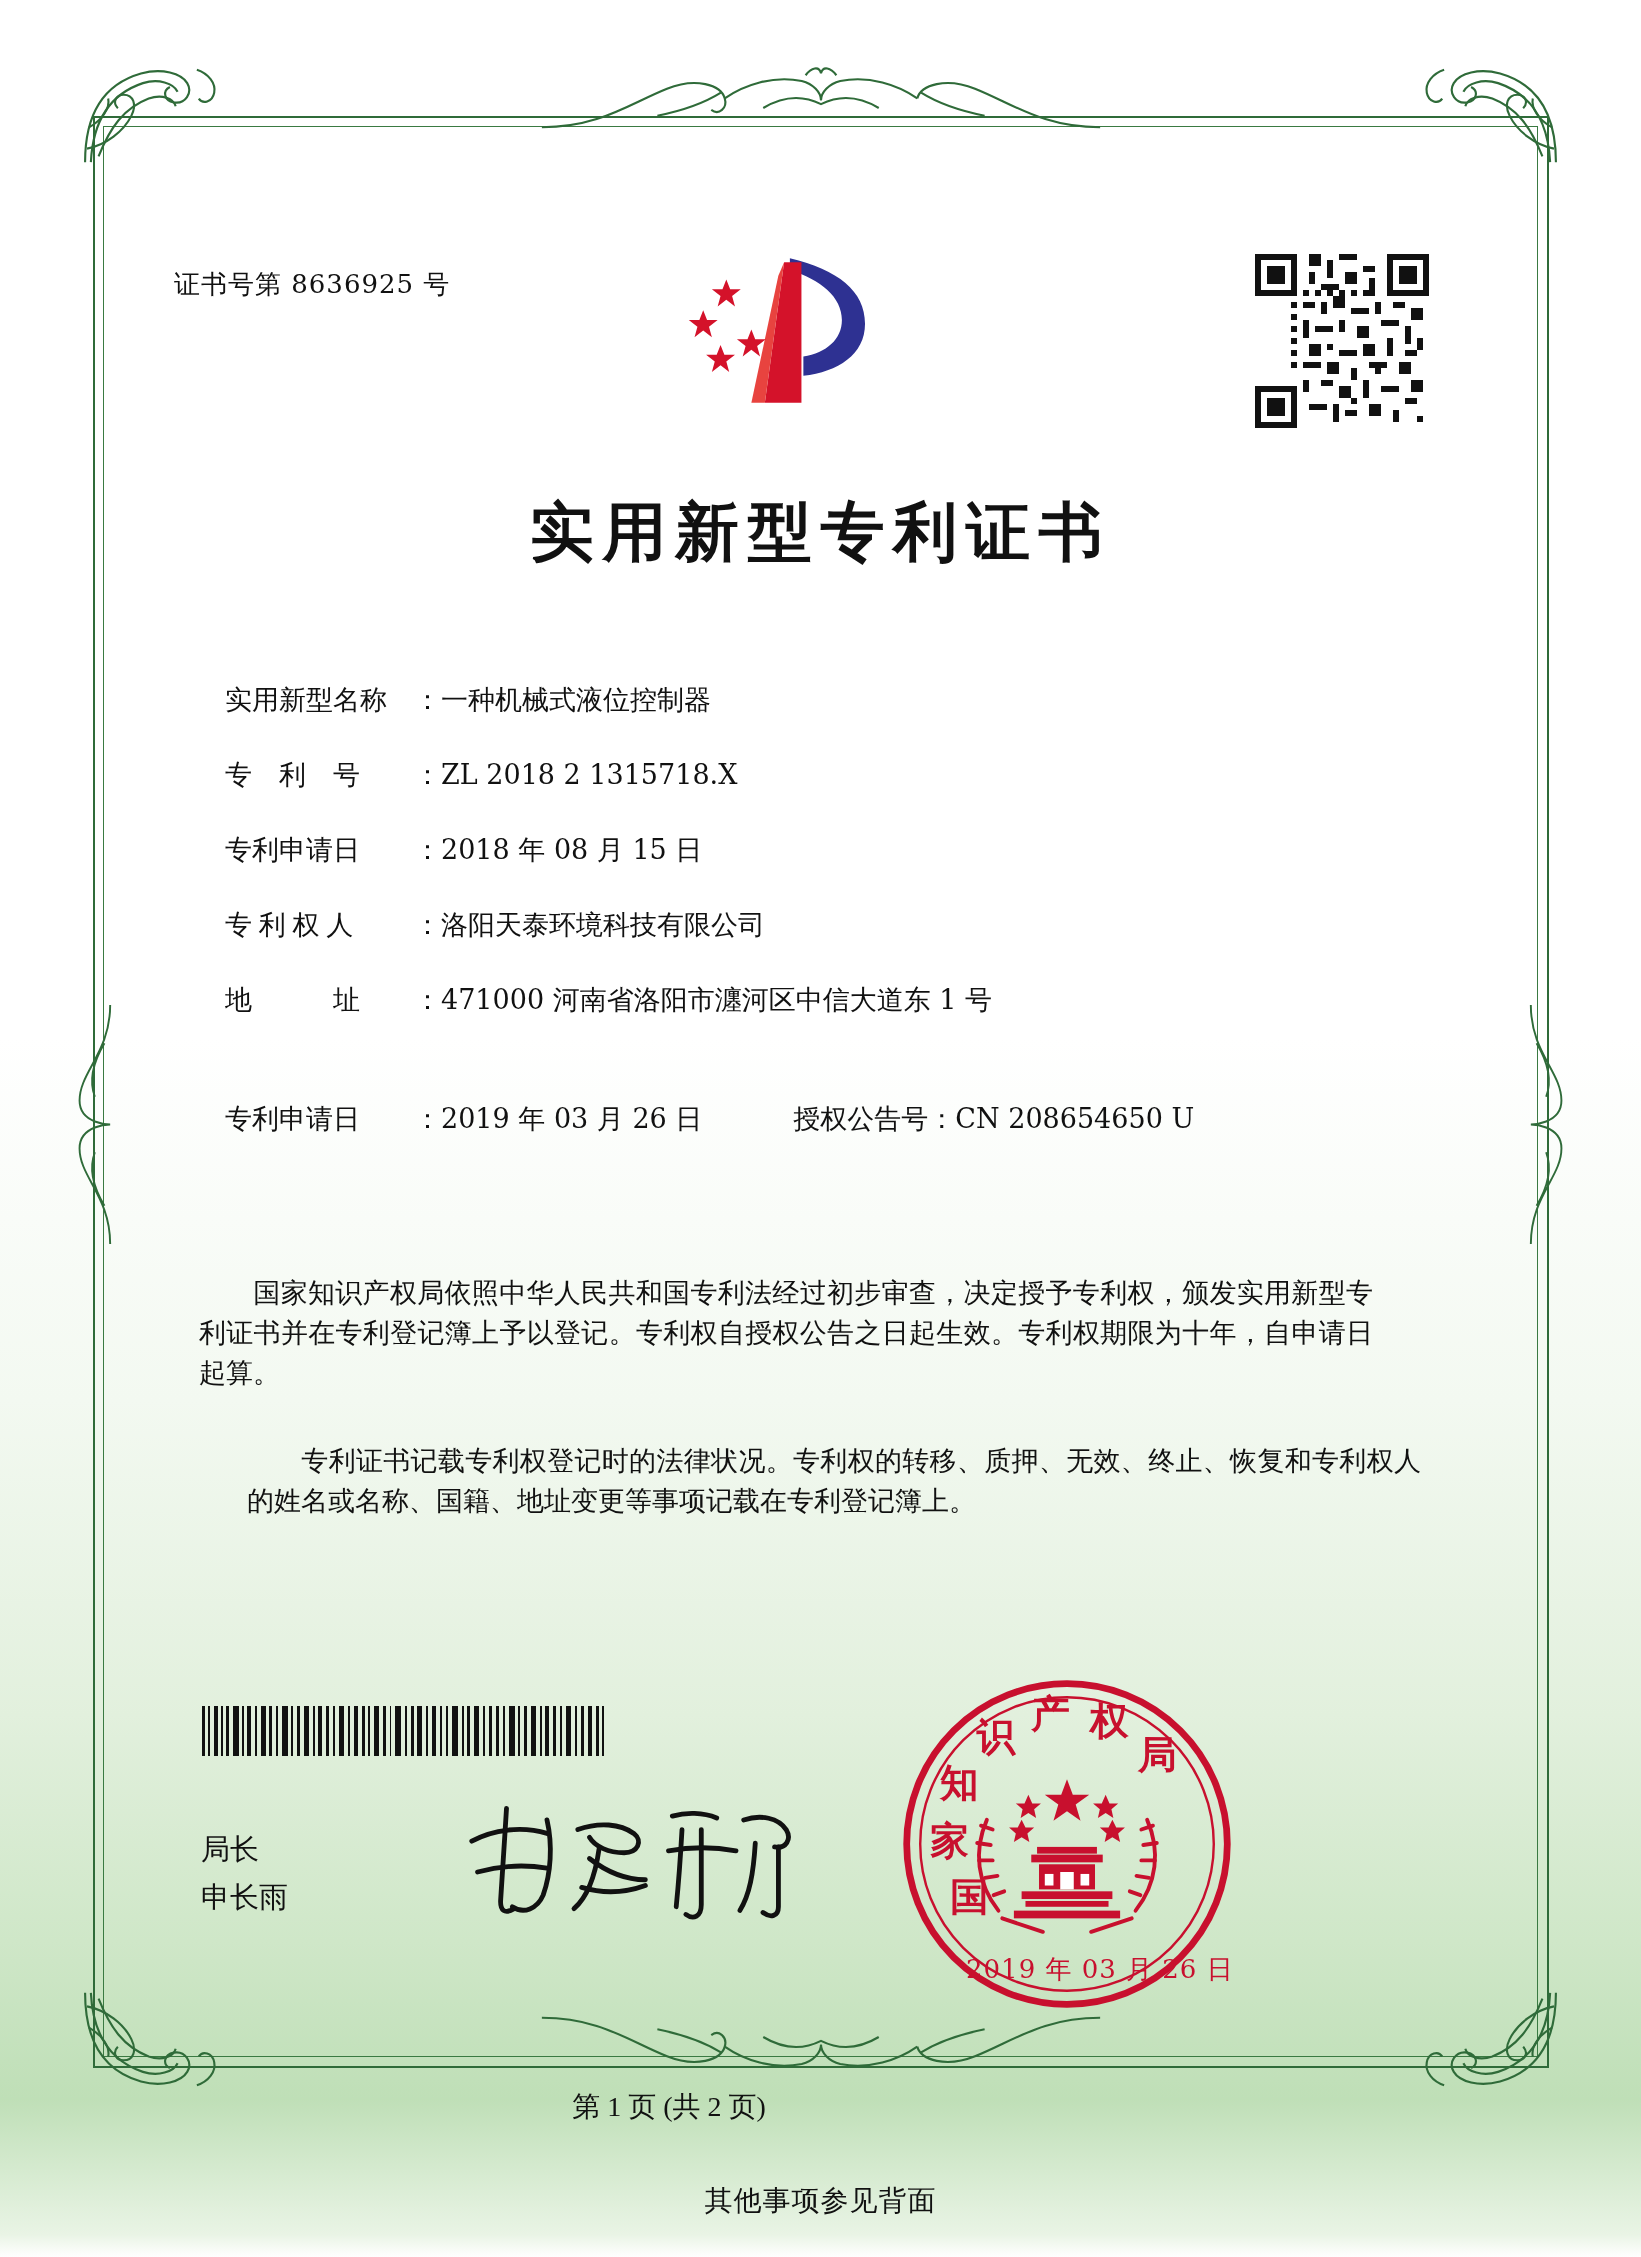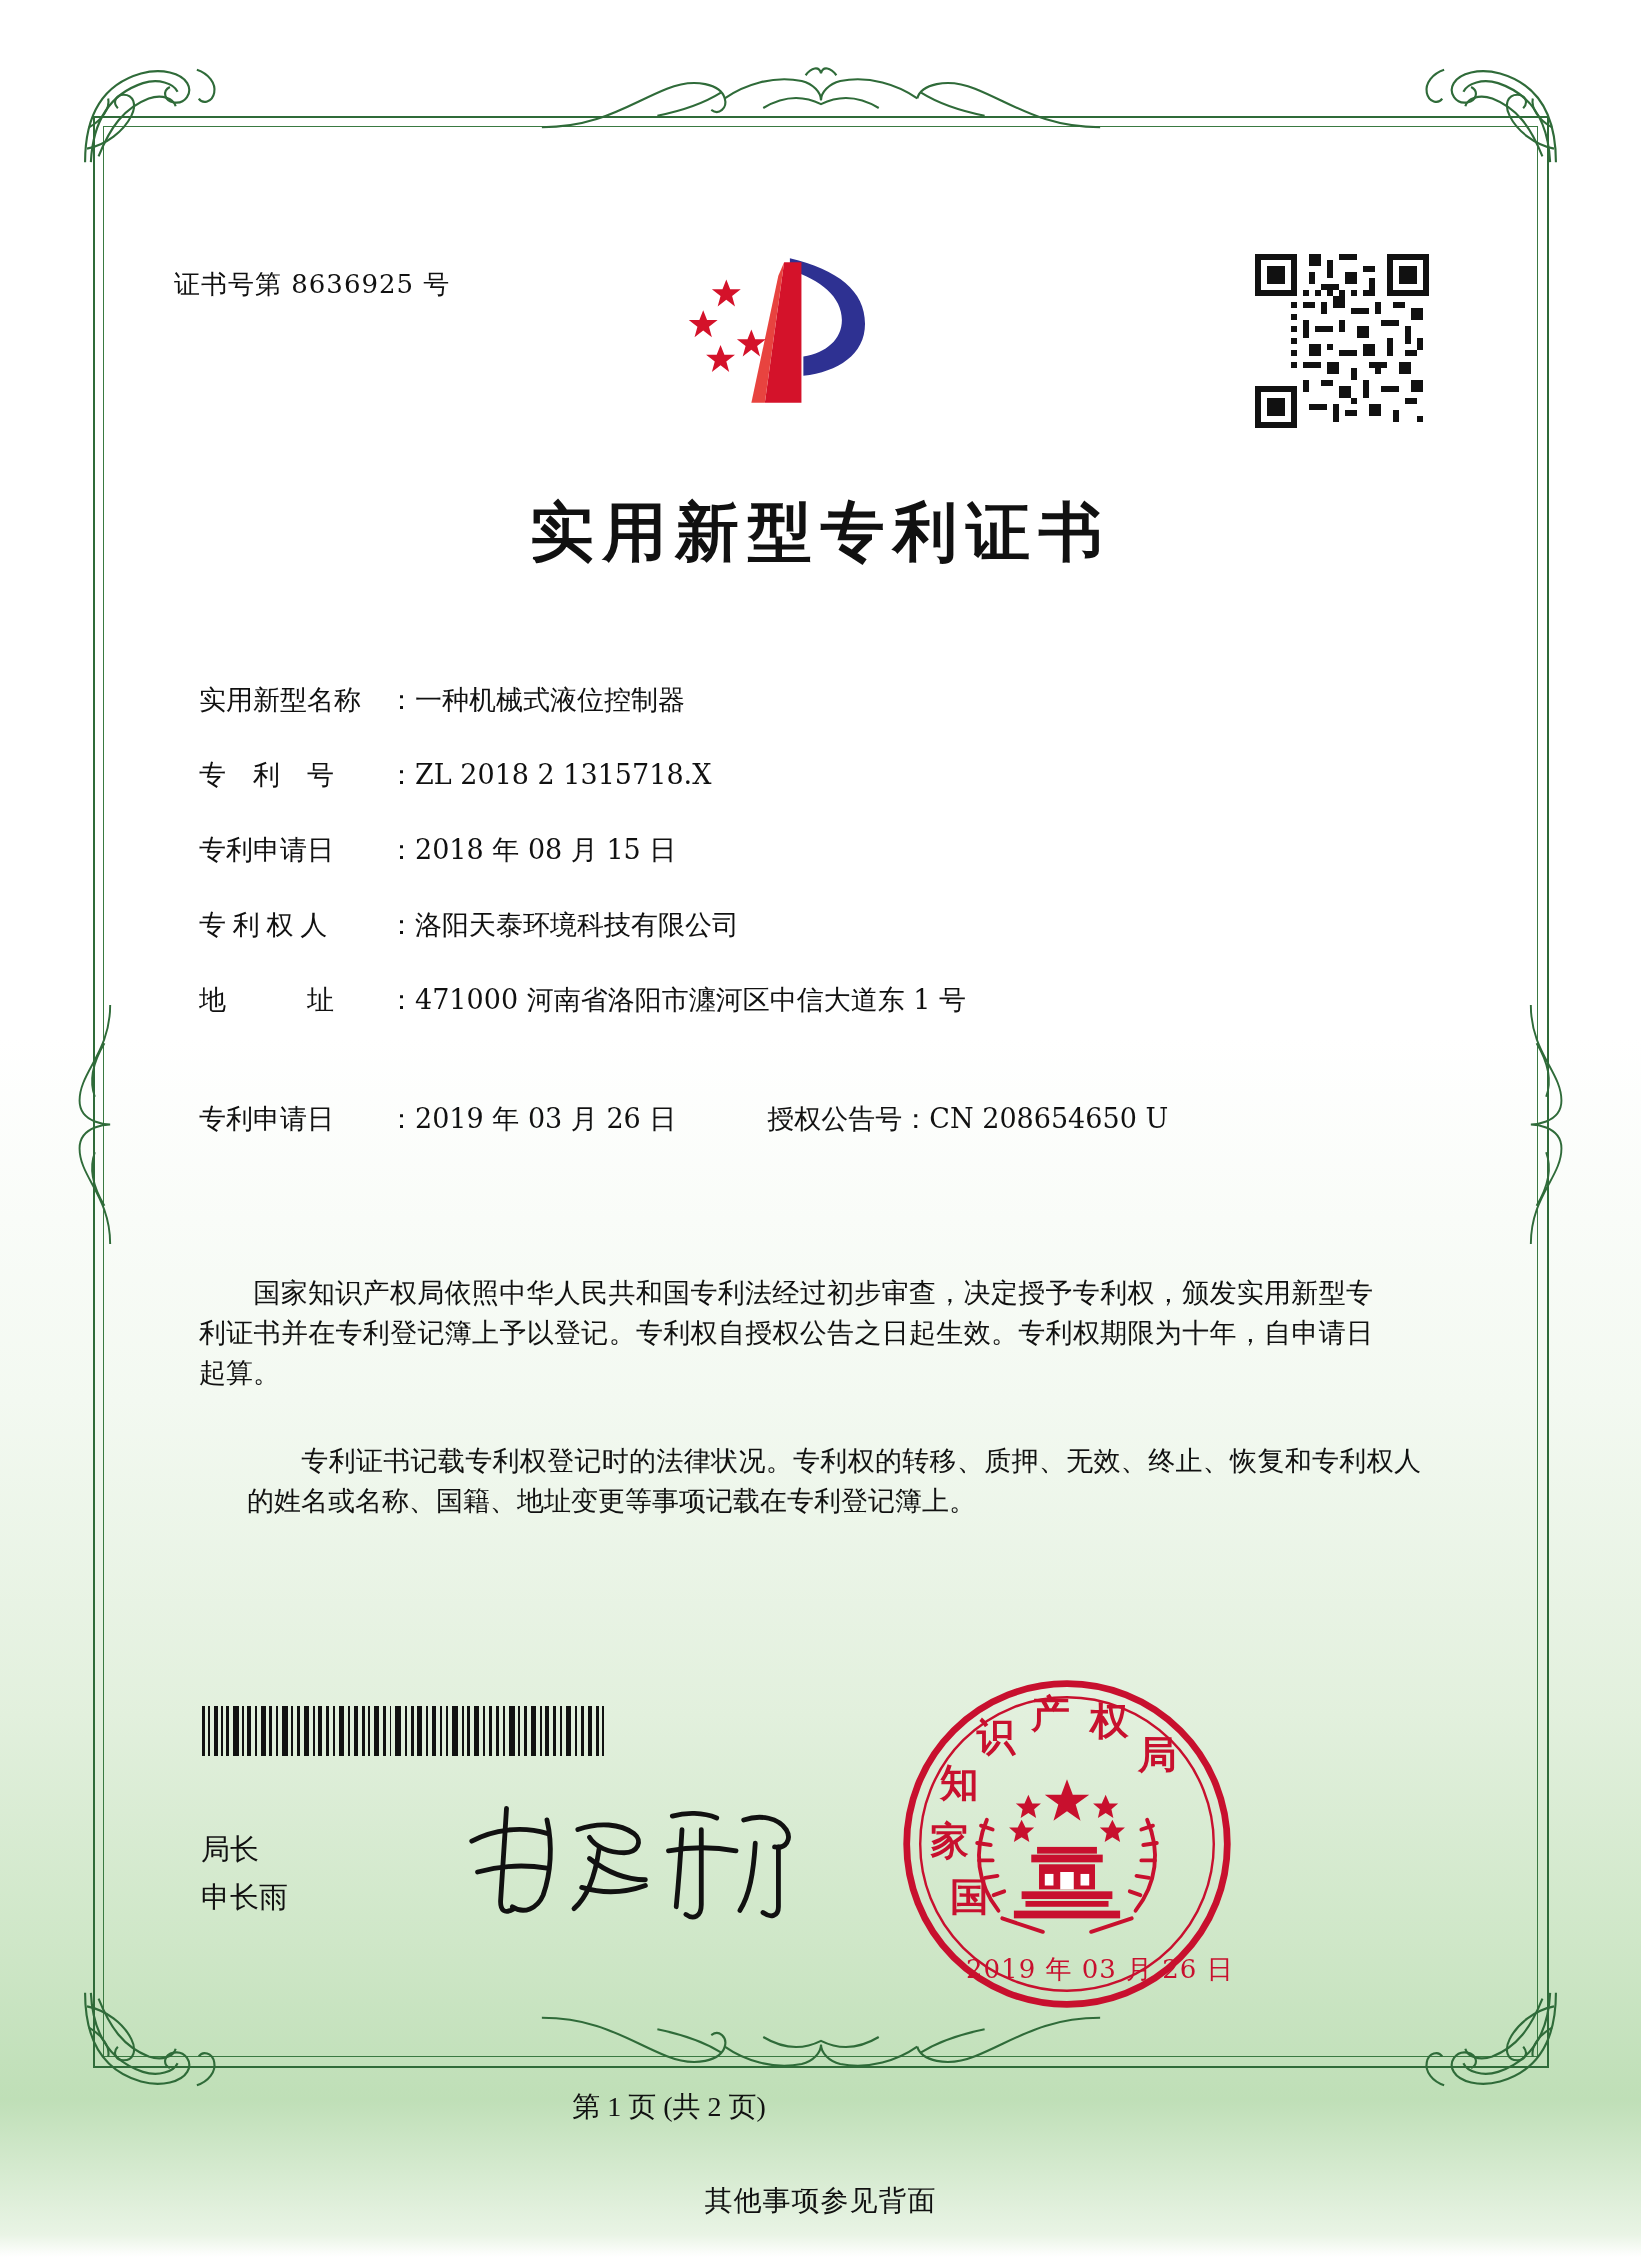--- a/index.html
+++ b/index.html
@@ -136,20 +136,21 @@
     position: relative;
     height: 75px;
     font-size: 27px;
     color: #111;
     white-space: nowrap;
   }
   .f-label {
     display: inline-block;
     width: 189px;
     letter-spacing: 0px;
+    margin-left: 26px;
   }
   .f-value {
     display: inline-block;
     font-family: "DejaVu Serif", serif;
   }
   .f-second {
     display: inline-block;
     margin-left: 91px;
     margin-top: 44px;
   }

